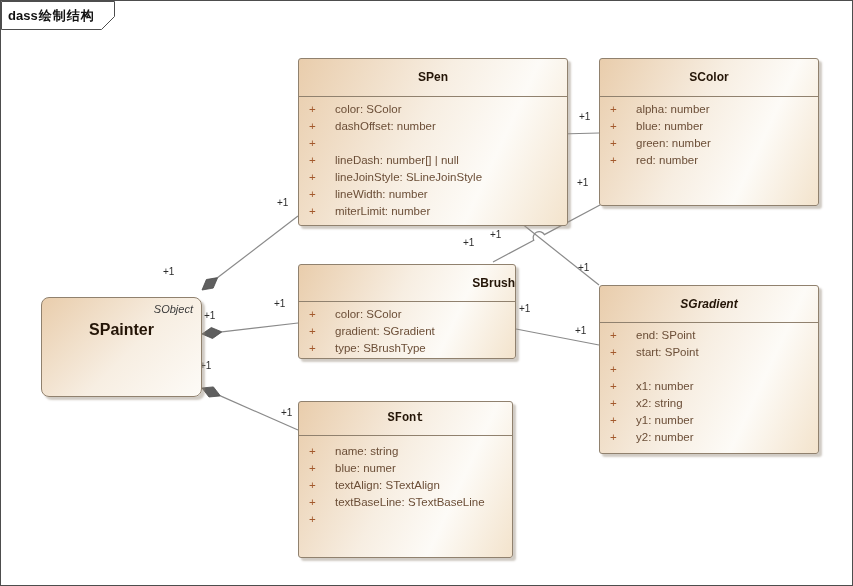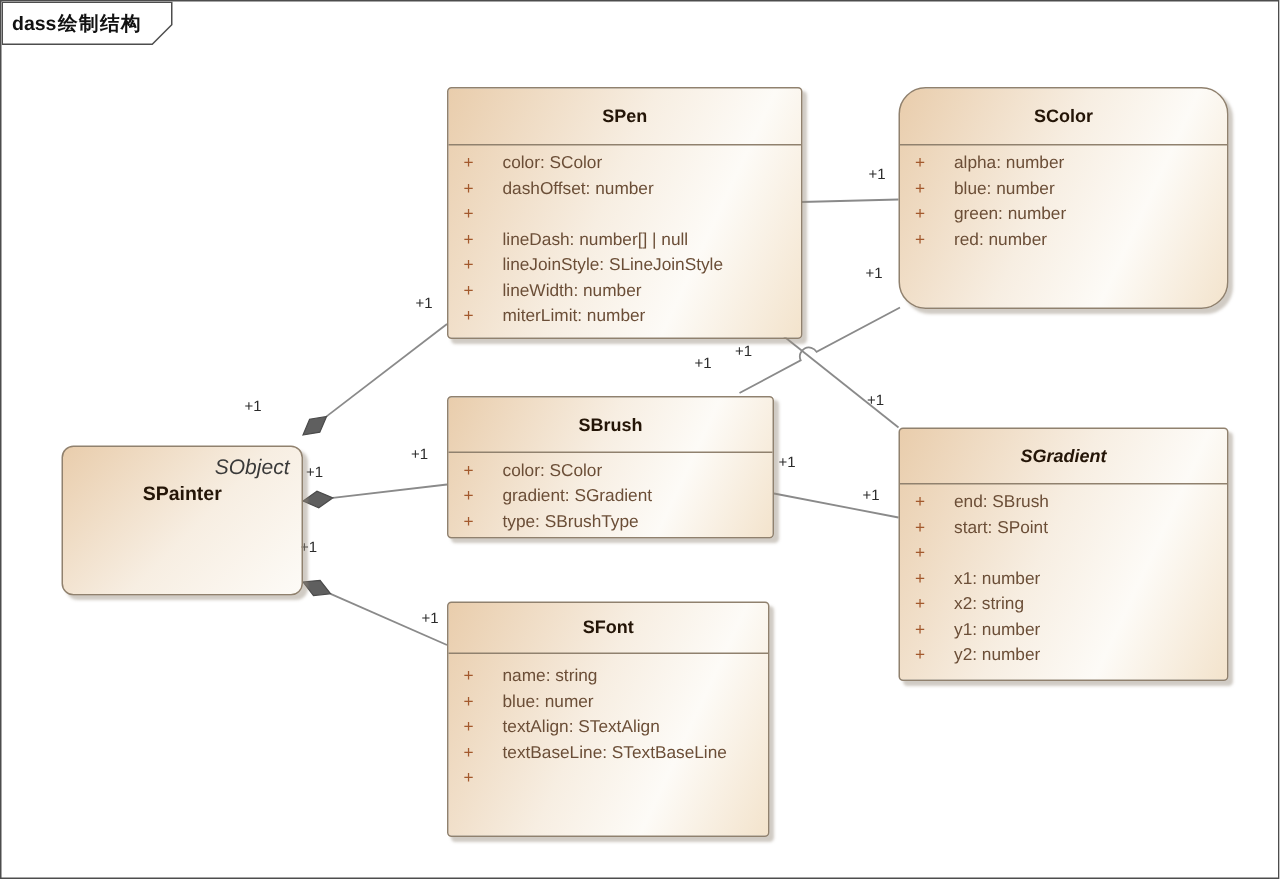--- a/index.html
+++ b/index.html
@@ -27,25 +27,25 @@
     border-bottom:1px solid #90816e;
   }
   .cls-title.italic{font-style:italic;}
   .cls-attrs{padding-top:4px;}
   .row{display:flex;height:17px;line-height:17px;padding-left:10px;font-size:11.5px;}
   .plus{width:26px;color:#a3592d;flex:none;}
   .atext{color:#6b4e37;white-space:nowrap;}
   
   #box-spainter{border-radius:8px;}
   #spainter-stereotype{
-    position:absolute;top:5px;right:8px;font-size:14px;font-style:italic;color:#3a3a3a;
+    position:absolute;top:5px;right:8px;font-size:11px;font-style:italic;color:#3a3a3a;
   }
   #spainter-name{
     position:absolute;top:23px;left:0;width:100%;text-align:center;
-    font-weight:bold;font-size:13px;color:#241507;
+    font-weight:bold;font-size:16px;color:#241507;
   }
   
   #connector-layer{position:absolute;left:0;top:0;width:853px;height:586px;pointer-events:none;}
   .mult{
     position:absolute;font-size:10px;color:#2b2b2b;white-space:nowrap;
   }
 </style>
 </head>
 <body>
 
@@ -90,21 +90,21 @@
     <div id="frame-tab-text">
       <span>dass</span><span class="cn">绘制结构</span>
     </div>
   </div>
 
   <div class="cls" id="box-spainter" style="left:40px;top:296px;width:161px;height:100px;background:linear-gradient(135deg,#e9cdac 0%,#f7eee2 55%,#fdfbf7 100%);">
     <span id="spainter-stereotype">SObject</span>
     <div id="spainter-name">SPainter</div>
   </div>
 
-  <div class="cls" style="left:297px;top:57px;width:237px;height:168px;">
+  <div class="cls" style="left:297px;top:57px;width:270px;height:168px;">
     <div class="cls-title" style="height:37px;line-height:37px;">SPen</div>
     <div class="cls-attrs">
       <div class="row">
           <span class="plus">+</span>
           <span class="atext">color: SColor</span>
         </div>
       <div class="row">
           <span class="plus">+</span>
           <span class="atext">dashOffset: number</span>
         </div>
@@ -123,21 +123,21 @@
           <span class="plus">+</span>
           <span class="atext">lineWidth: number</span>
         </div>
       <div class="row">
           <span class="plus">+</span>
           <span class="atext">miterLimit: number</span>
         </div>
     </div>
   </div>
 
-  <div class="cls" style="left:598px;top:57px;width:220px;height:148px;border-radius:18px;">
+  <div class="cls" style="left:598px;top:57px;width:220px;height:148px;">
     <div class="cls-title" style="height:37px;line-height:37px;">SColor</div>
     <div class="cls-attrs">
       <div class="row">
           <span class="plus">+</span>
           <span class="atext">alpha: number</span>
         </div>
       <div class="row">
           <span class="plus">+</span>
           <span class="atext">blue: number</span>
         </div>
@@ -146,39 +146,39 @@
           <span class="atext">green: number</span>
         </div>
       <div class="row">
           <span class="plus">+</span>
           <span class="atext">red: number</span>
         </div>
     </div>
   </div>
 
   <div class="cls" style="left:297px;top:263px;width:218px;height:95px;">
-    <div class="cls-title" style="height:36px;line-height:36px;">SBrush</div>
+    <div class="cls-title" style="height:36px;line-height:36px;text-align:right;">SBrush</div>
     <div class="cls-attrs">
       <div class="row">
           <span class="plus">+</span>
           <span class="atext">color: SColor</span>
         </div>
       <div class="row">
           <span class="plus">+</span>
           <span class="atext">gradient: SGradient</span>
         </div>
       <div class="row">
           <span class="plus">+</span>
           <span class="atext">type: SBrushType</span>
         </div>
     </div>
   </div>
 
   <div class="cls" style="left:297px;top:400px;width:215px;height:157px;">
-    <div class="cls-title" style="height:33px;line-height:33px;">SFont</div>
+    <div class="cls-title" style="height:33px;line-height:33px;font-family:Liberation Mono, monospace;">SFont</div>
     <div class="cls-attrs" style="padding-top:7px;">
       <div class="row">
           <span class="plus">+</span>
           <span class="atext">name: string</span>
         </div>
       <div class="row">
           <span class="plus">+</span>
           <span class="atext">blue: numer</span>
         </div>
       <div class="row">
@@ -193,21 +193,21 @@
           <span class="plus">+</span>
         </div>
     </div>
   </div>
 
   <div class="cls" style="left:598px;top:284px;width:220px;height:169px;">
     <div class="cls-title italic" style="height:36px;line-height:36px;">SGradient</div>
     <div class="cls-attrs">
       <div class="row">
           <span class="plus">+</span>
-          <span class="atext">end: SBrush</span>
+          <span class="atext">end: SPoint</span>
         </div>
       <div class="row">
           <span class="plus">+</span>
           <span class="atext">start: SPoint</span>
         </div>
       <div class="row">
           <span class="plus">+</span>
         </div>
       <div class="row">
           <span class="plus">+</span>

